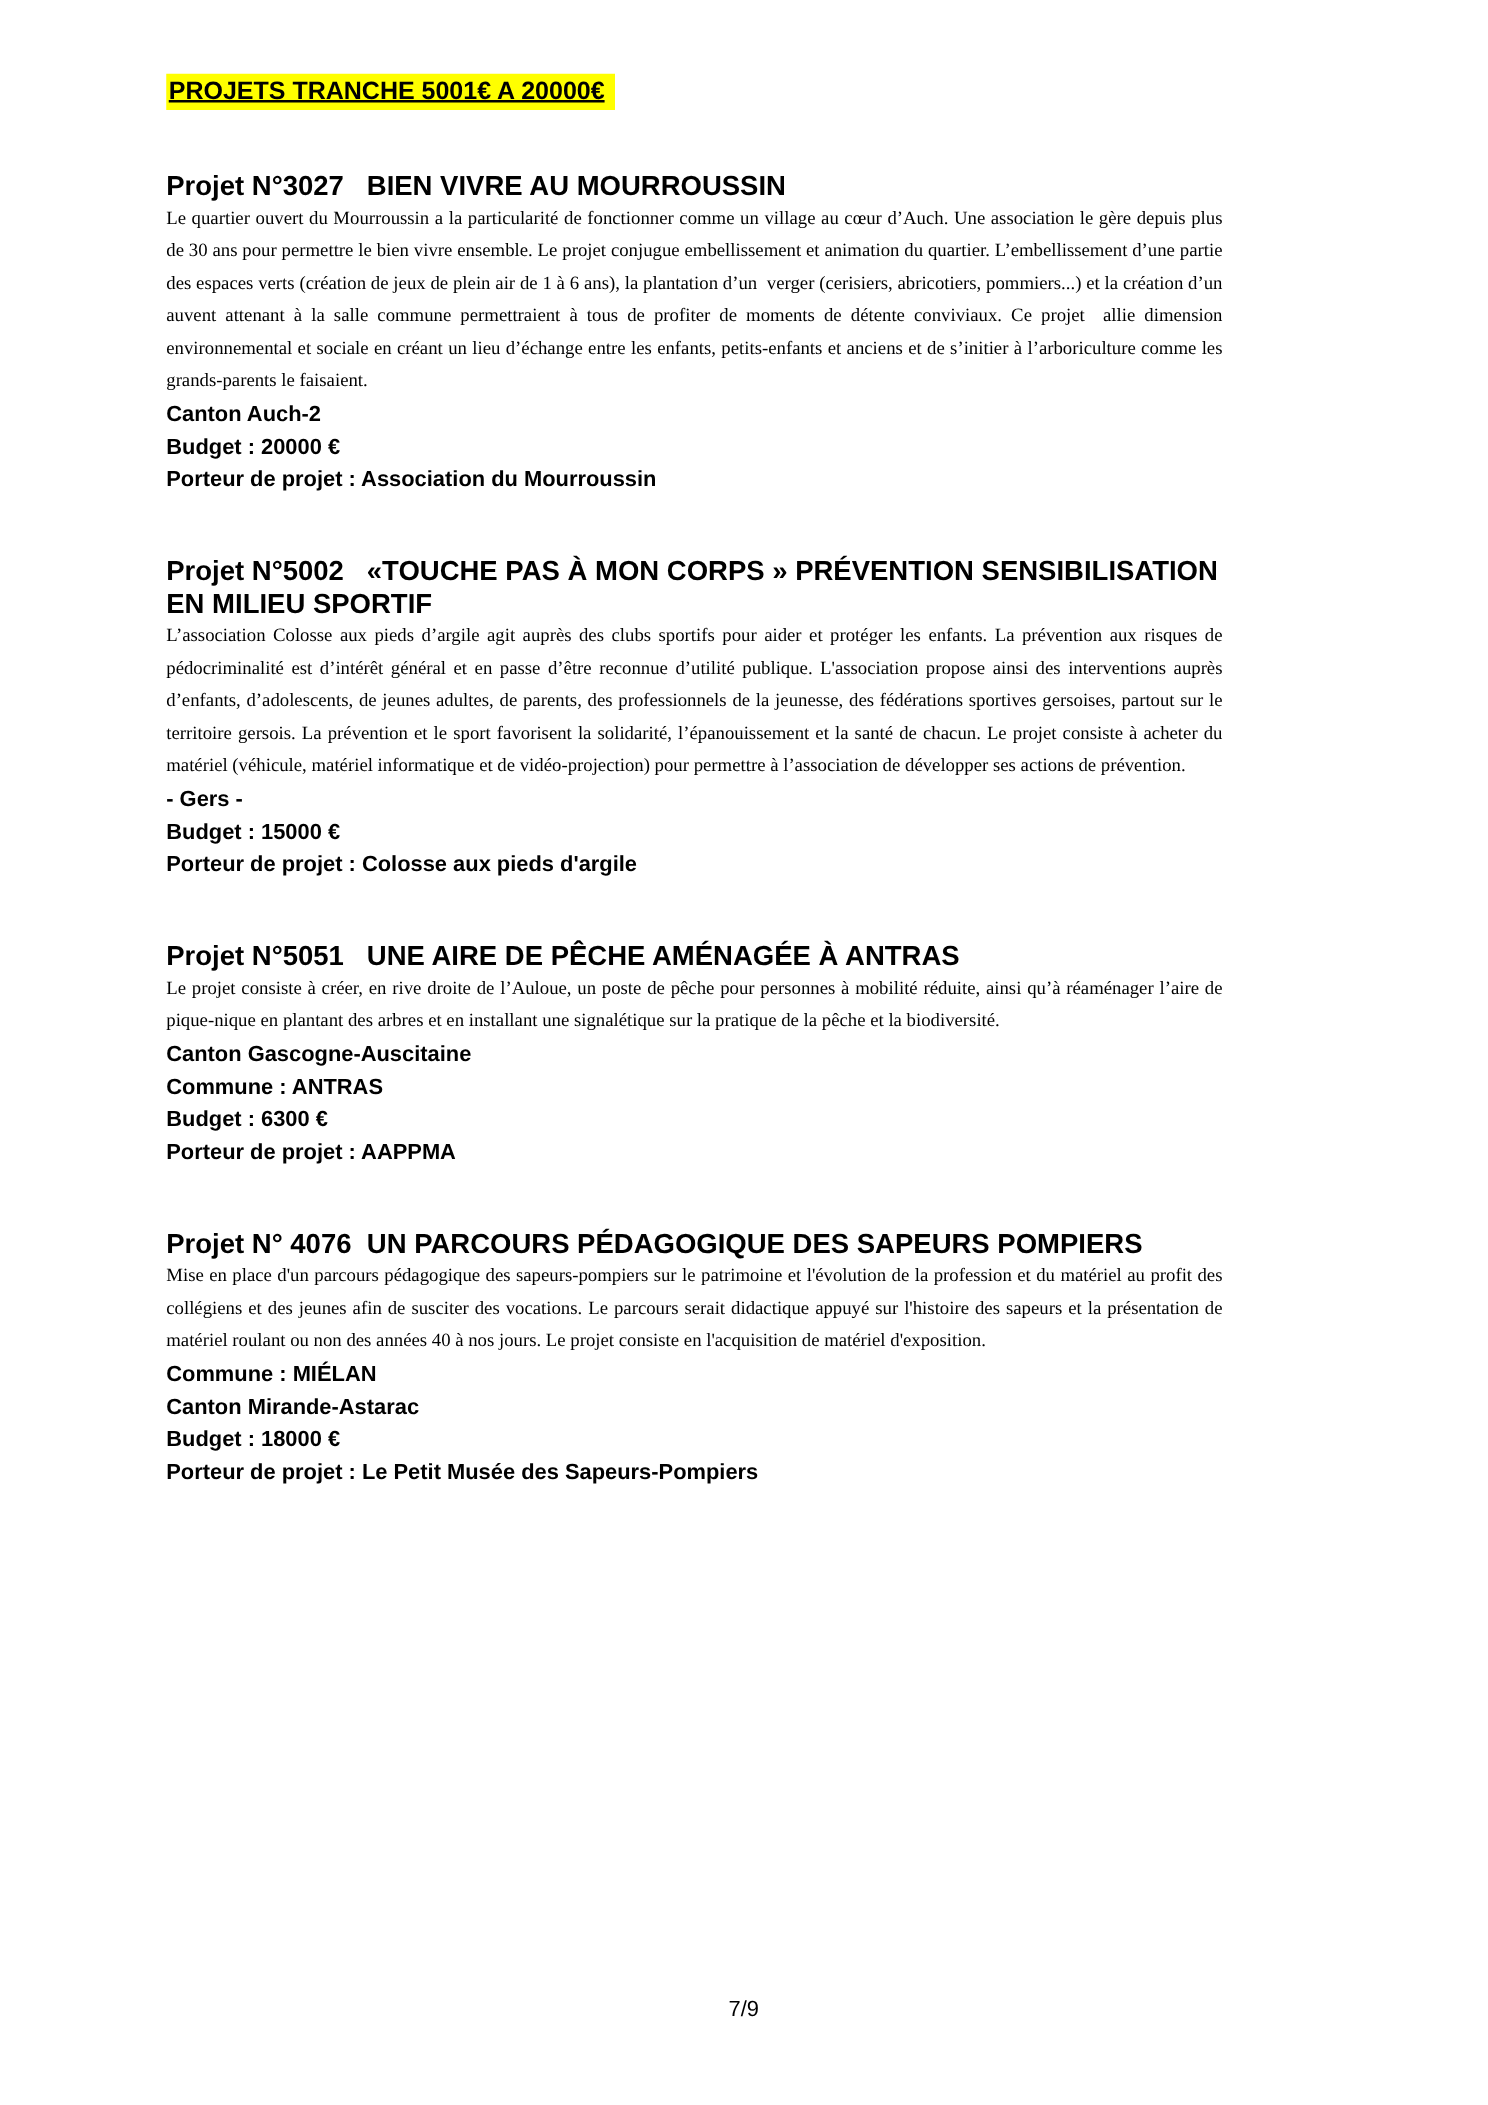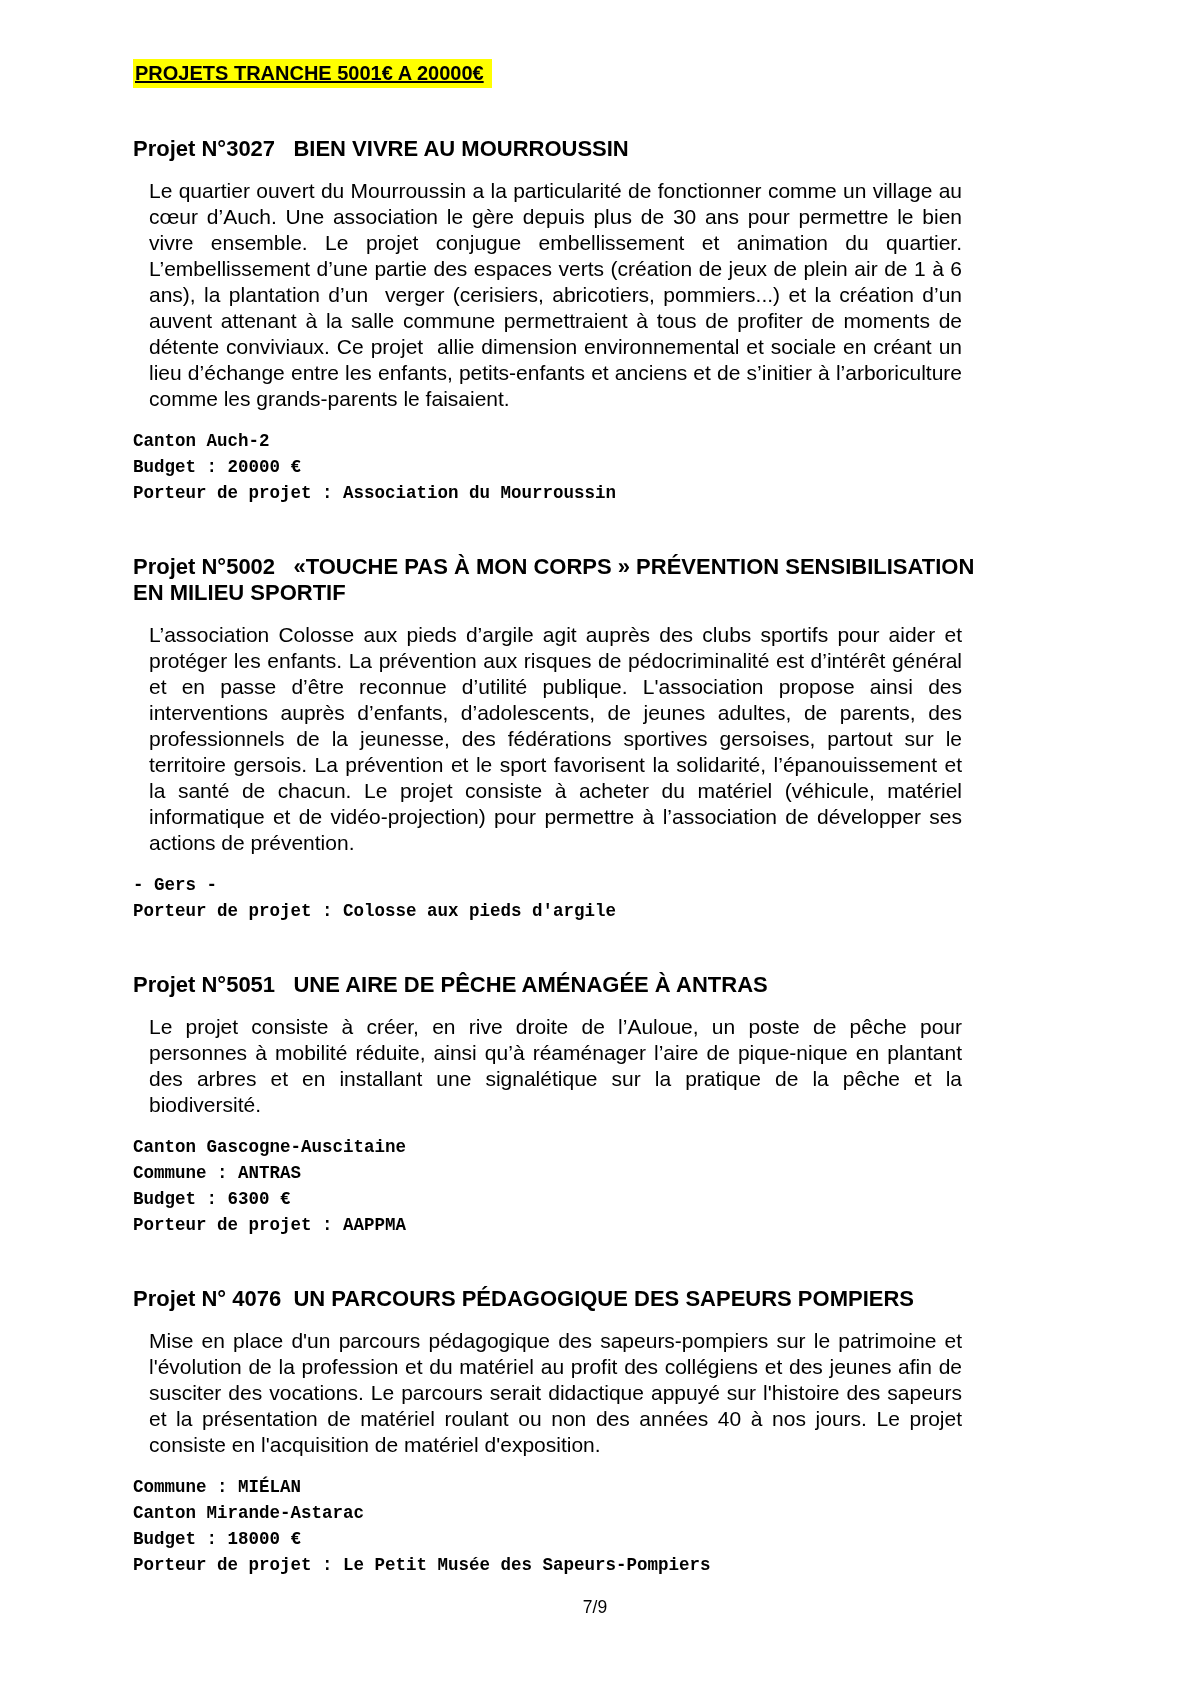--- a/index.html
+++ b/index.html
@@ -40,32 +40,32 @@
     margin-top: 50px;
   }
   .project-header {
     margin: 0;
     font-size: 22px;
     line-height: 26px;
     font-weight: bold;
     white-space: pre-wrap;
   }
   .project-desc {
-    margin: 16px;
-    font-size: 21px;
+    margin: 0;
+    font-size: 15px;
     line-height: 26px;
     text-align: justify;
     white-space: pre-wrap;
+    font-family: Liberation Serif, serif;
   }
   .meta-line {
     margin: 0;
     font-size: 17.5px;
     line-height: 26px;
     font-weight: bold;
-    font-family: Liberation Mono, monospace;
   }
   .page-footer {
     position: absolute;
     left: 0;
     top: 1594px;
     width: 1190px;
     text-align: center;
   }
   .page-number {
     font-size: 17.5px;
@@ -85,20 +85,21 @@
     <p class="project-desc">Le quartier ouvert du Mourroussin a la particularité de fonctionner comme un village au cœur d’Auch. Une association le gère depuis plus de 30 ans pour permettre le bien vivre ensemble. Le projet conjugue embellissement et animation du quartier. L’embellissement d’une partie des espaces verts (création de jeux de plein air de 1 à 6 ans), la plantation d’un  verger (cerisiers, abricotiers, pommiers...) et la création d’un auvent attenant à la salle commune permettraient à tous de profiter de moments de détente conviviaux. Ce projet  allie dimension environnemental et sociale en créant un lieu d’échange entre les enfants, petits-enfants et anciens et de s’initier à l’arboriculture comme les grands-parents le faisaient.</p>
     <p class="meta-line">Canton Auch-2</p>
     <p class="meta-line">Budget : 20000 €</p>
     <p class="meta-line">Porteur de projet : Association du Mourroussin</p>
   </section>
 
   <section class="project">
     <h2 class="project-header">Projet N°5002   «TOUCHE PAS À MON CORPS » PRÉVENTION SENSIBILISATION EN MILIEU SPORTIF</h2>
     <p class="project-desc">L’association Colosse aux pieds d’argile agit auprès des clubs sportifs pour aider et protéger les enfants. La prévention aux risques de pédocriminalité est d’intérêt général et en passe d’être reconnue d’utilité publique. L'association propose ainsi des interventions auprès d’enfants, d’adolescents, de jeunes adultes, de parents, des professionnels de la jeunesse, des fédérations sportives gersoises, partout sur le territoire gersois. La prévention et le sport favorisent la solidarité, l’épanouissement et la santé de chacun. Le projet consiste à acheter du matériel (véhicule, matériel informatique et de vidéo-projection) pour permettre à l’association de développer ses actions de prévention.</p>
     <p class="meta-line">- Gers -</p>
+    <p class="meta-line">Budget : 15000 €</p>
     <p class="meta-line">Porteur de projet : Colosse aux pieds d'argile</p>
   </section>
 
   <section class="project">
     <h2 class="project-header">Projet N°5051   UNE AIRE DE PÊCHE AMÉNAGÉE À ANTRAS</h2>
     <p class="project-desc">Le projet consiste à créer, en rive droite de l’Auloue, un poste de pêche pour personnes à mobilité réduite, ainsi qu’à réaménager l’aire de pique-nique en plantant des arbres et en installant une signalétique sur la pratique de la pêche et la biodiversité.</p>
     <p class="meta-line">Canton Gascogne-Auscitaine</p>
     <p class="meta-line">Commune : ANTRAS</p>
     <p class="meta-line">Budget : 6300 €</p>
     <p class="meta-line">Porteur de projet : AAPPMA</p>

